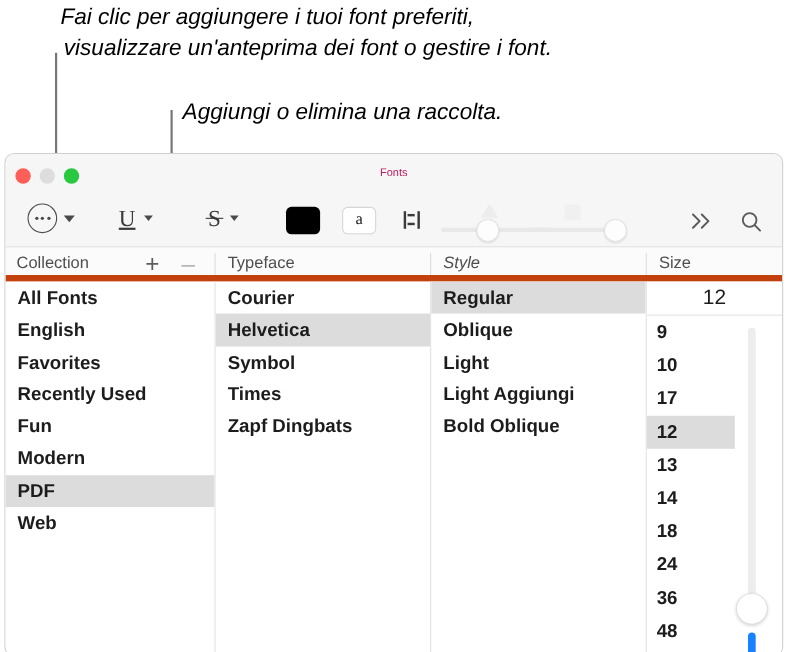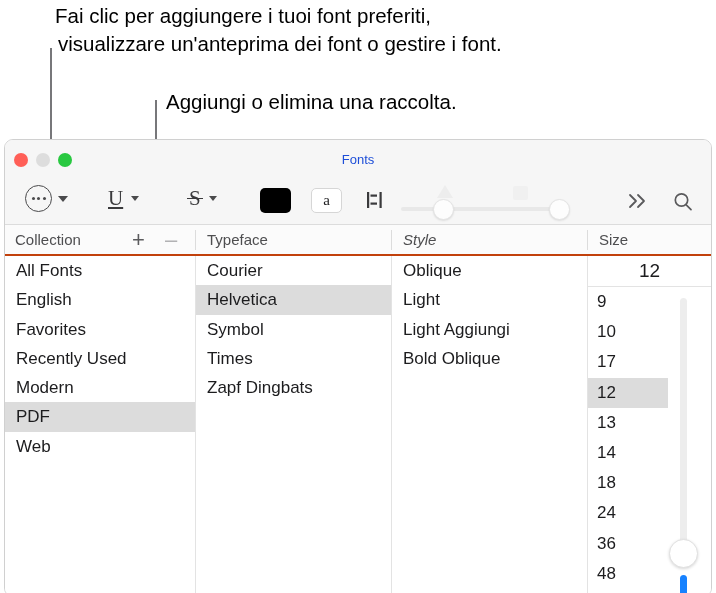--- a/index.html
+++ b/index.html
@@ -21,20 +21,21 @@
   }
 
   
   .callout-text {
     position: absolute;
     color: #000000;
     font-size: 20.5px;
     line-height: 28px;
     white-space: nowrap;
     font-family: "Liberation Sans", sans-serif;
+    font-style: italic;
   }
   #callout1-line1 { left: 55px; top: 2px; }
   #callout1-line2 { left: 58px; top: 30px; }
   #callout2-text  { left: 166px; top: 88px; }
 
   .leader-v {
     position: absolute;
     width: 2px;
     background: #77777a;
   }
@@ -87,22 +88,22 @@
   }
   .light.red    { background: #ff5f57; }
   .light.yellow { background: #dddddd; }
   .light.green  { background: #28c840; }
 
   #window-title {
     position: absolute;
     left: 0; right: 0;
     top: 12px;
     text-align: center;
-    font-size: 13px;
-    color: #1d4ed8;
+    font-size: 10px;
+    color: #be185d;
     font-family: "Liberation Sans", sans-serif;
   }
 
   
   #toolbar {
     position: absolute;
     left: 0;
     right: 0;
     top: 40px;
     height: 44px;
@@ -219,21 +220,21 @@
   #tb-search {
     position: absolute; left: 667px; top: 11px;
     width: 22px; height: 22px;
   }
 
   
   #colheader {
     position: relative;
     height: 31px;
     background: #fbfbfb;
-    border-bottom: 2px solid #c2410c;
+    border-bottom: 6px solid #c2410c;
     box-sizing: border-box;
   }
   .col-label {
     position: absolute;
     top: 6px;
     font-size: 15px;
     color: #4e4e50;
     font-family: "Liberation Sans", sans-serif;
   }
   #lbl-collection { left: 10px; }
@@ -289,20 +290,21 @@
 
   .list { list-style: none; margin: 0; padding: 0; }
   .list li {
     height: 29.3px;
     line-height: 29.3px;
     padding-left: 11px;
     font-size: 17px;
     color: #1c1c1e;
     white-space: nowrap;
     font-family: "Liberation Sans", sans-serif;
+    font-weight: bold;
   }
   .list li.sel { background: #dcdcdc; }
 
   #size-field {
     height: 30px;
     line-height: 30px;
     text-align: center;
     font-size: 19px;
     color: #1c1c1e;
     background: #ffffff;
@@ -467,38 +469,40 @@
     </div>
 
     <div id="body">
 
       <div class="col" id="col-collection">
         <ul class="list" id="collection-list">
             <li>All Fonts</li>
             <li>English</li>
             <li>Favorites</li>
             <li>Recently Used</li>
+            <li>Fun</li>
             <li>Modern</li>
             <li class="sel">PDF</li>
             <li>Web</li>
           </ul>
       </div>
 
       <div class="col" id="col-typeface">
         <ul class="list" id="typeface-list">
             <li>Courier</li>
             <li class="sel">Helvetica</li>
             <li>Symbol</li>
             <li>Times</li>
             <li>Zapf Dingbats</li>
           </ul>
       </div>
 
       <div class="col" id="col-style">
         <ul class="list" id="style-list">
+            <li class="sel">Regular</li>
             <li>Oblique</li>
             <li>Light</li>
             <li>Light Aggiungi</li>
             <li>Bold Oblique</li>
           </ul>
       </div>
 
       <div class="col" id="col-size">
         <div id="size-field">12</div>
         <ul class="list" id="size-list">

